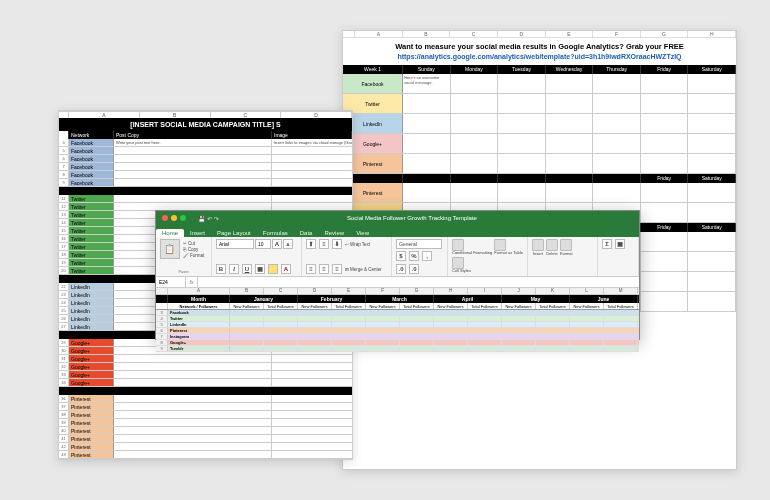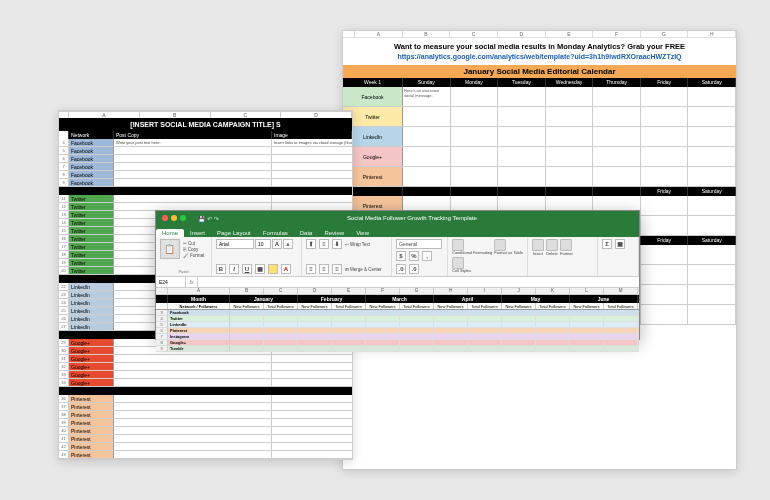--- a/index.html
+++ b/index.html
@@ -104,24 +104,23 @@
   <div>A</div>
       <div>B</div>
       <div>C</div>
       <div>D</div>
       <div>E</div>
       <div>F</div>
       <div>G</div>
       <div>H</div>
     </div>
   <div id="ed-promo">
-    <div>Want to measure your social media results in Monday Analytics? Grab your FREE</div>
+    <div>Want to measure your social media results in Google Analytics? Grab your FREE</div>
     <div id="ed-link">https://analytics.google.com/analytics/web/template?uid=3h1h9iwdRXOraacHWZTzIQ</div>
   </div>
-  <div id="ed-month">January Social Media Editorial Calendar</div>
   <div id="ed-body">
       <div class="ed-weekhead">
         <div class="ed-wk1">Week 1</div>
         <div class="ed-day">Sunday</div>
         <div class="ed-day">Monday</div>
         <div class="ed-day">Tuesday</div>
         <div class="ed-day">Wednesday</div>
         <div class="ed-day">Thursday</div>
         <div class="ed-day">Friday</div>
         <div class="ed-day">Saturday</div>

